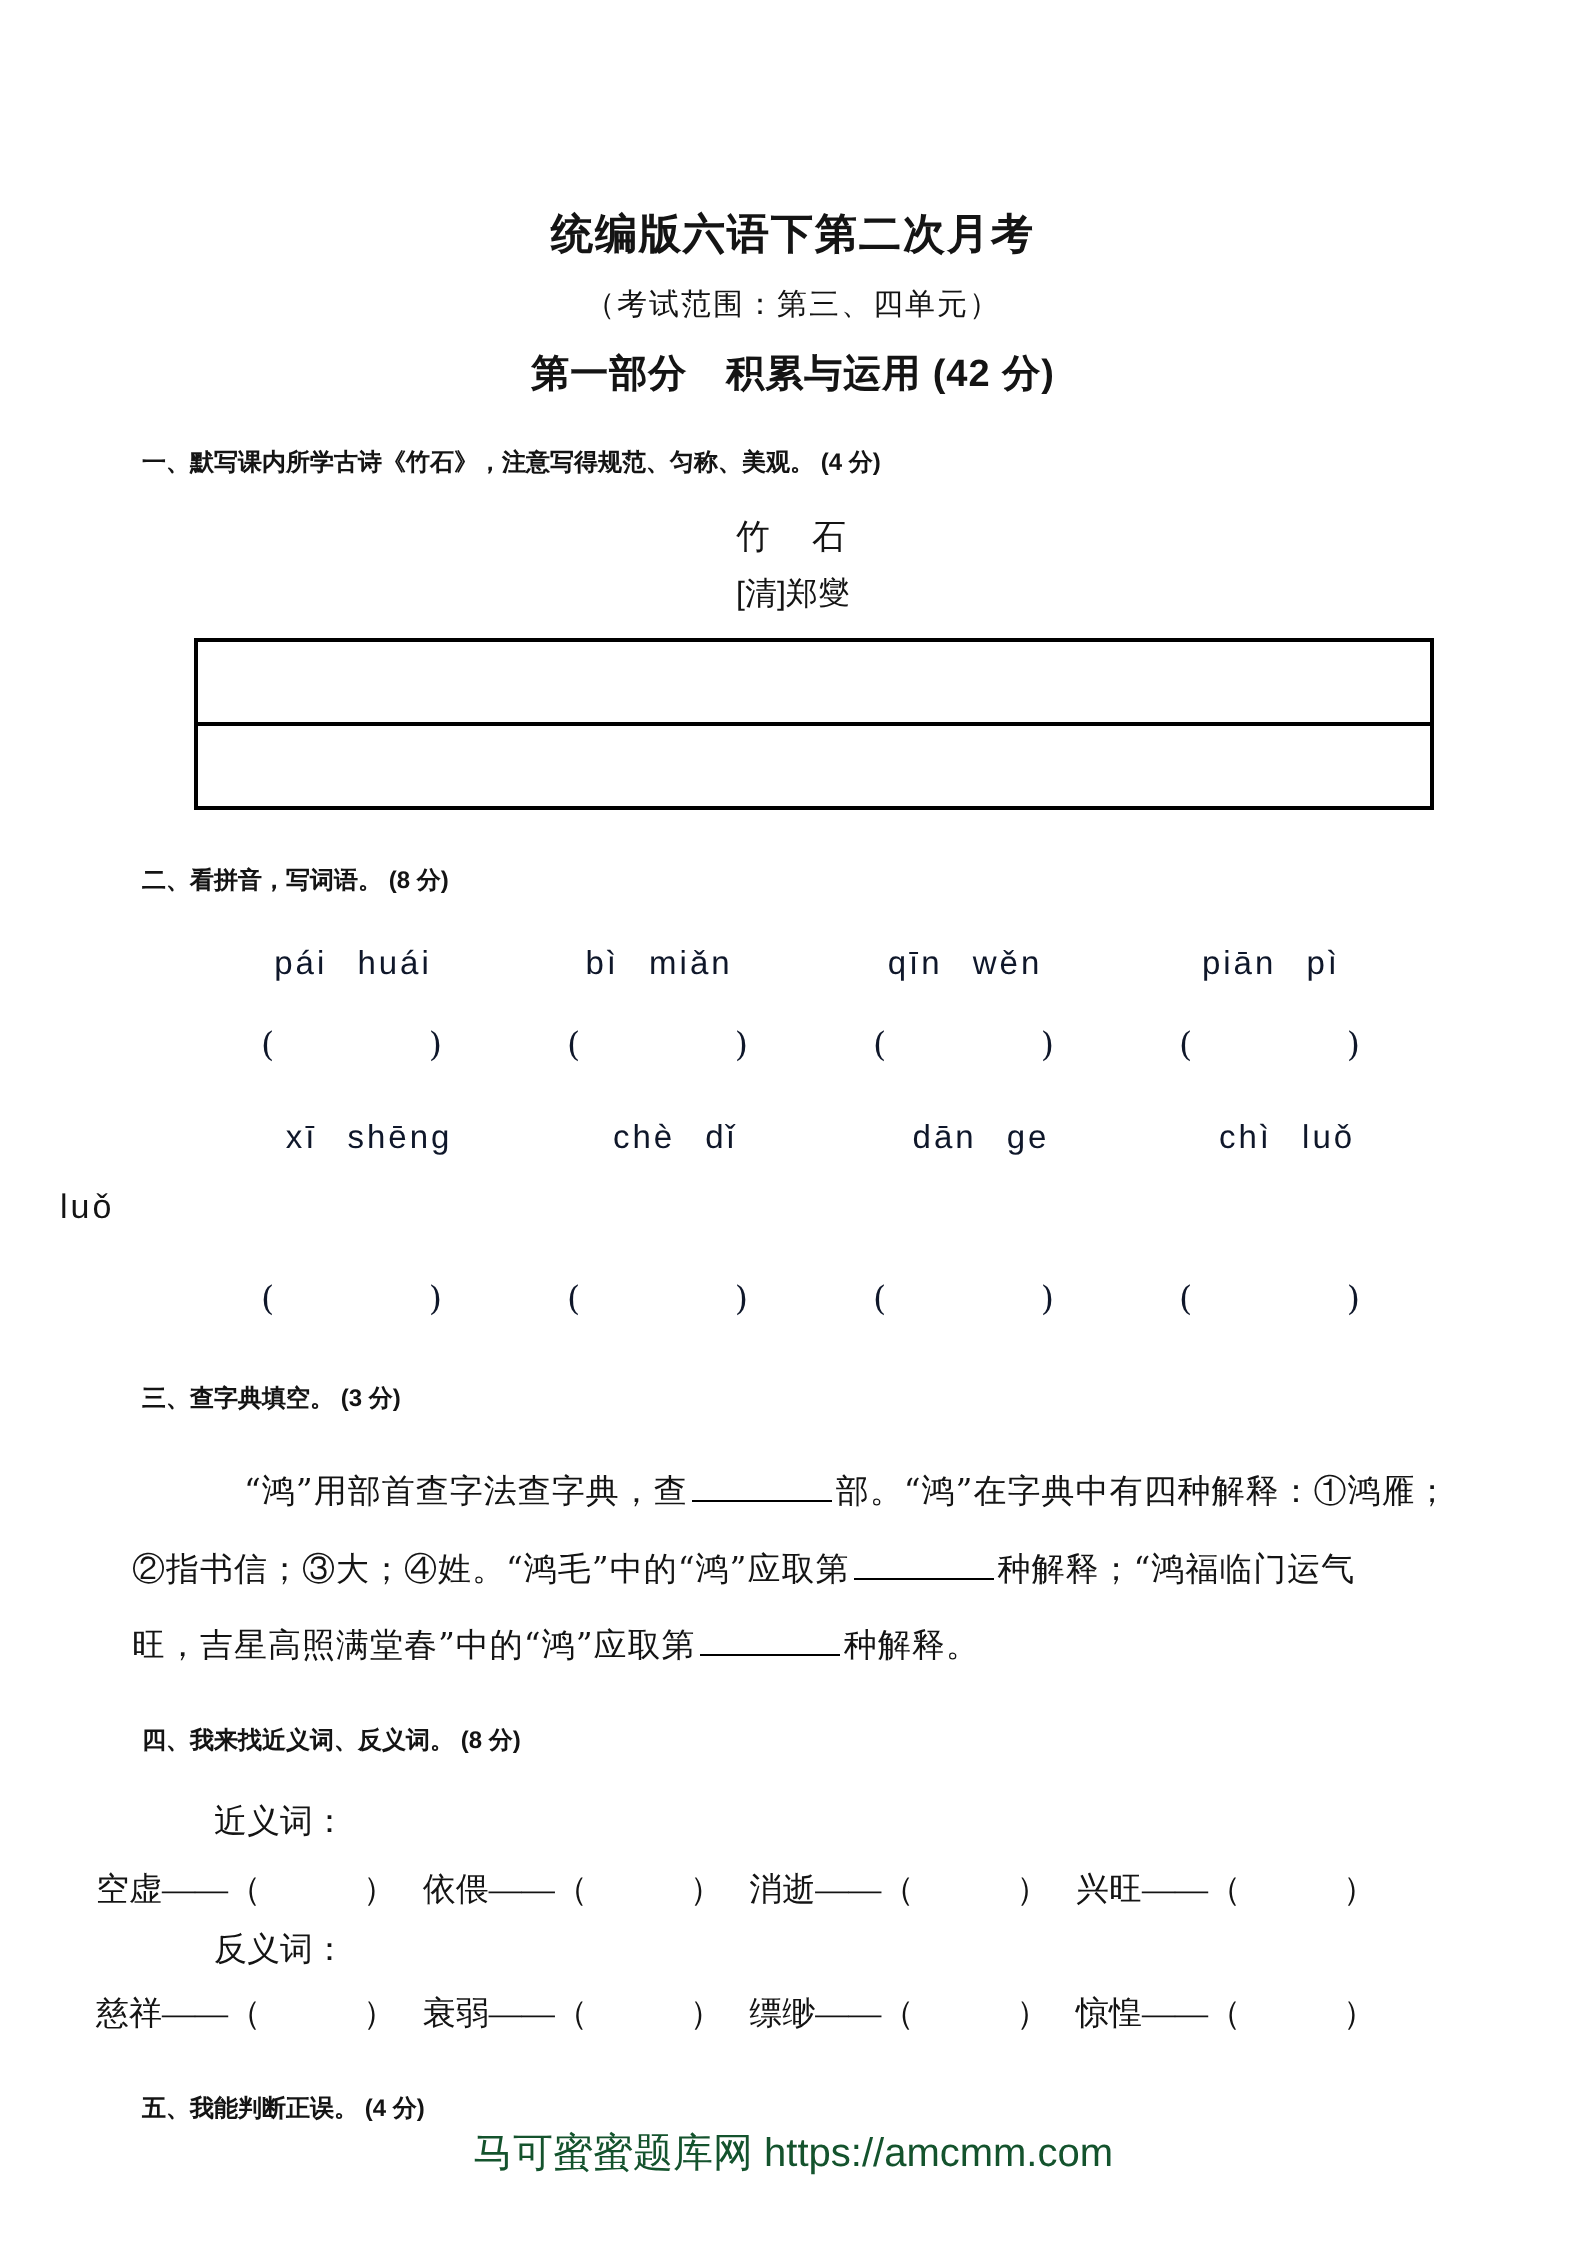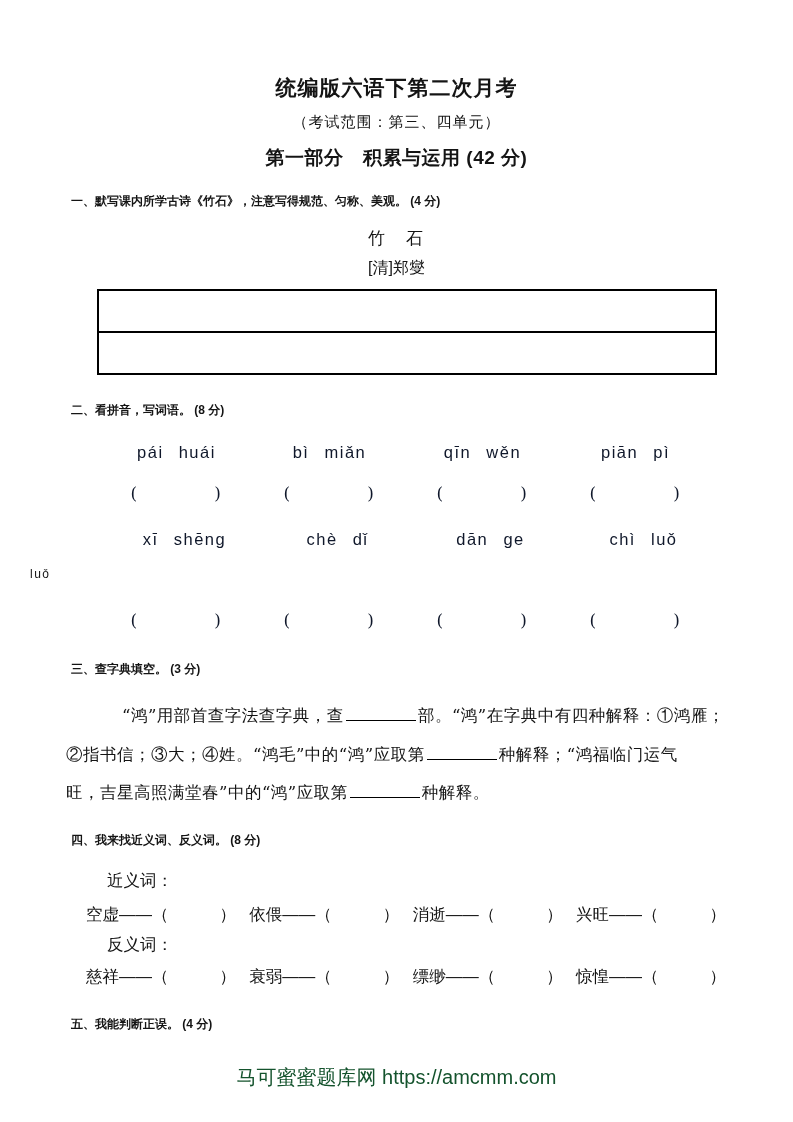--- a/index.html
+++ b/index.html
@@ -3,21 +3,21 @@
 <meta charset="utf-8">
 <style>
   html,body { margin:0; padding:0; background:#e9e9e9; }
   .page {
     position: relative;
     width: 793px;
     height: 1122px;
     margin: 0 auto;
     background: #ffffff;
     box-sizing: border-box;
-    padding-top: 75px;
+    padding-top: 105px;
     font-family: "Liberation Sans", sans-serif;
     color: #141414;
     overflow: hidden;
   }
   .center { text-align: center; }
   .exam-title { margin: 0; font-size: 21px; font-weight: 700; letter-spacing: 1px; line-height: 26px; }
   .exam-scope { margin-top: 11px; font-family: "DejaVu Serif", serif; font-size: 15px; line-height: 20px; letter-spacing: 1px; }
   .section-heading { margin: 14px 0 0 0; font-size: 19px; font-weight: 700; line-height: 24px; letter-spacing: 0.5px; }
 
   .q-heading { margin: 0 0 0 71px; font-size: 12px; font-weight: 700; line-height: 22px; }
@@ -30,21 +30,21 @@
   .poem-title  { margin-top: 16px; font-size: 17px; line-height: 22px; letter-spacing: 2px; }
   .poem-author { margin-top: 8px;  font-size: 16px; line-height: 20px; }
 
   .answer-box { margin: 11px 0 0 97px; width: 620px; border: 2px solid #000; box-sizing: border-box; }
   .answer-row { height: 40px; }
   .answer-row + .answer-row { border-top: 2px solid #000; }
 
   .pinyin-row { display: flex; margin-left: 100px; width: 612px; margin-top: 21px; }
   .pinyin-row.r2 { margin-left: 108px; margin-top: 25px; }
   .pcell { flex: 1; text-align: center; font-size: 16.5px; line-height: 20px; letter-spacing: 1.5px; word-spacing: 9px; color: #0f172a; }
-  .wrap-syllable { margin: 15px 0 0 30px; font-size: 12px; line-height: 20px; letter-spacing: 1.5px; }
+  .wrap-syllable { margin: 15px 0 0 30px; font-size: 17px; line-height: 20px; letter-spacing: 1.5px; }
 
   .paren-row { display: flex; margin-left: 100px; width: 612px; margin-top: 20px; margin-bottom: 0; }
   .paren-row.r2 { margin-top: 25px; }
   .paren-row .pcell { font-family: "DejaVu Serif", serif; font-size: 17px; line-height: 22px; }
   .slot { display: inline-flex; justify-content: space-between; width: 92px; }
   .slot .par { font-style: normal; }
 
   .q3-para {
     margin: 17px 60px 0 66px;
     font-family: "DejaVu Serif", serif;
@@ -58,21 +58,21 @@
     width: 70px;
     height: 16px;
     border-bottom: 1.5px solid #000;
     margin: 0 2px;
     vertical-align: baseline;
   }
 
   .word-label { margin: 0 0 0 107px; font-family: "DejaVu Serif", serif; font-size: 16.5px; line-height: 21px; }
   .lbl-syn { margin-top: 19px; }
   .lbl-ant { margin-top: 9px; }
-  .word-row { display: flex; justify-content: space-between; margin-left: 86px; width: 640px; font-family: Liberation Sans, sans-serif; font-size: 16.5px; line-height: 21px; }
+  .word-row { display: flex; justify-content: space-between; margin-left: 48px; width: 640px; font-family: Liberation Serif, serif; font-size: 16.5px; line-height: 21px; }
   .row-syn { margin-top: 13px; }
   .row-ant { margin-top: 11px; }
   .pair { white-space: nowrap; }
   .slot-cn { display: inline-flex; justify-content: space-between; width: 84px; }
   .slot-cn .par { font-style: normal; }
 
   .footer { position: absolute; top: 1066px; left: 0; width: 100%; text-align: center; color: #14532d; font-size: 20px; line-height: 22px; }
 </style>
 </head>
 <body>

